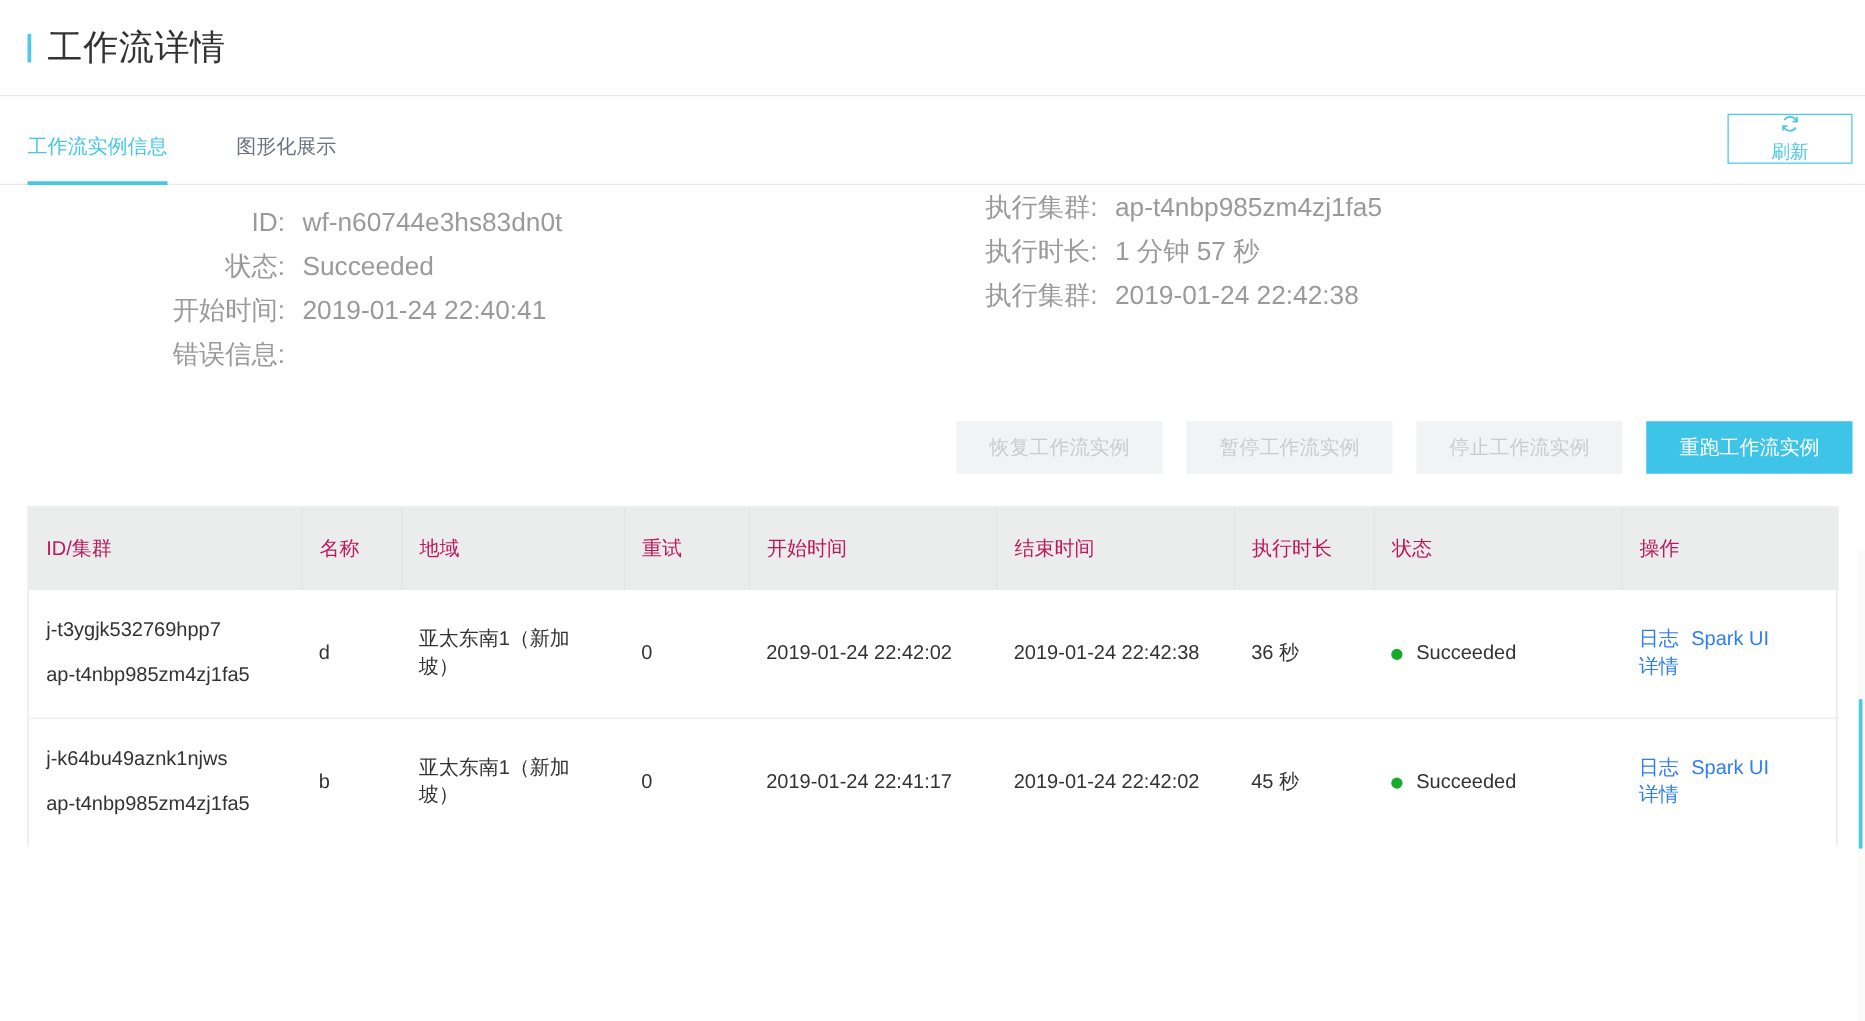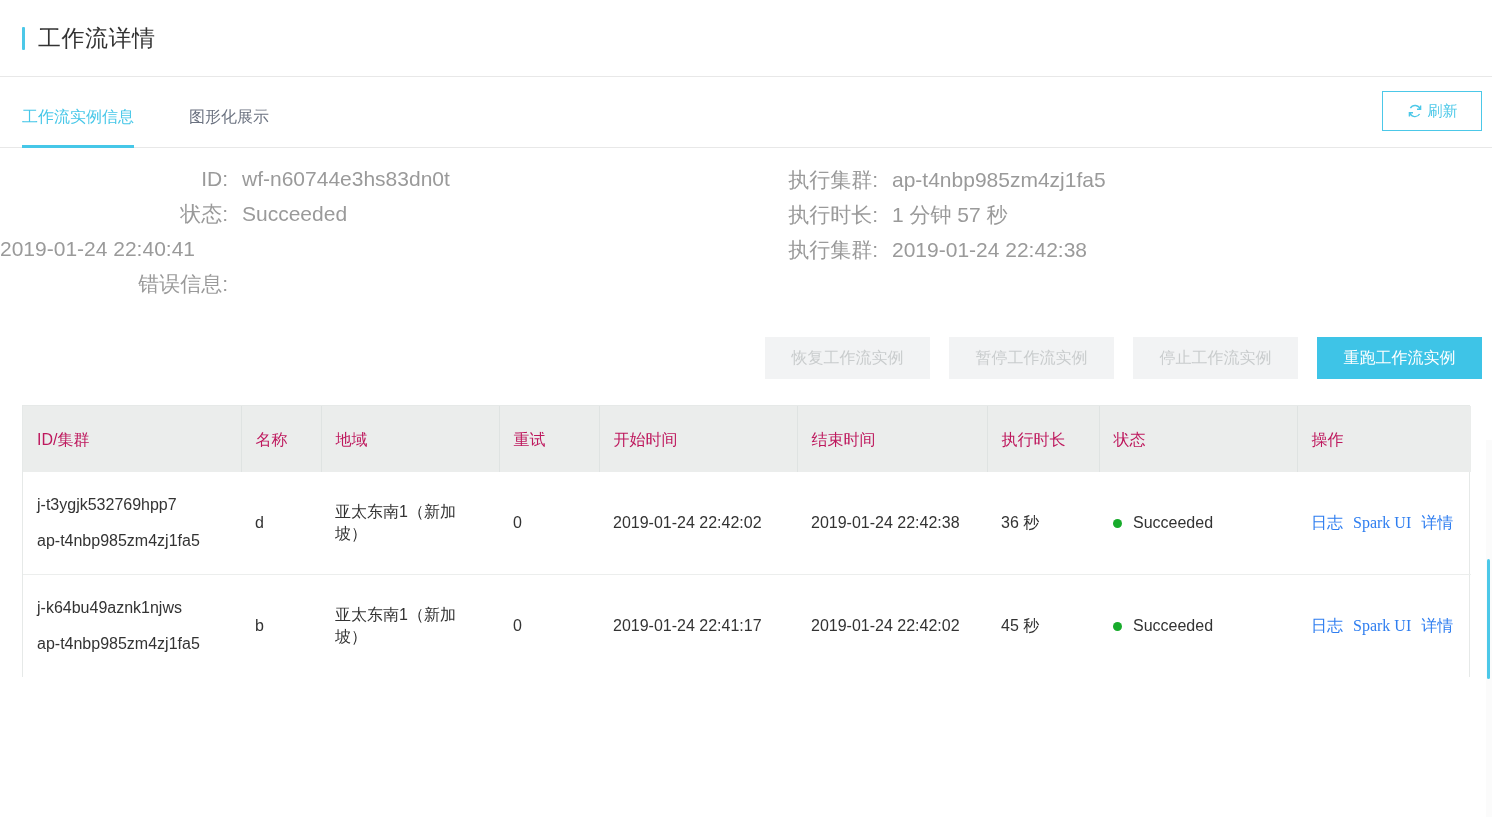--- a/index.html
+++ b/index.html
@@ -19,21 +19,21 @@
     border-bottom: 1px solid #e8e8e8;
     display: flex;
     align-items: center;
     padding-left: 22px;
   }
   .title-accent {
     width: 3px; height: 23px; background: #4cc8e8;
     margin-right: 13px; border-radius: 1px;
   }
   .page-title {
-    font-size: 23px; color: #333; font-weight: normal; letter-spacing: .5px;
+    font-size: 28px; color: #333; font-weight: normal; letter-spacing: .5px;
   }
 
   
   .tabs-row {
     position: relative;
     height: 71px;
     border-bottom: 1px solid #e8e8e8;
     display: flex;
     align-items: flex-end;
     padding-left: 22px;
@@ -60,32 +60,33 @@
     border: 1px solid #4cc8e8;
     background: #fff;
     color: #4cc8e8;
     font-size: 15px;
     display: flex;
     align-items: center;
     justify-content: center;
     gap: 5px;
     cursor: pointer;
     font-family: inherit;
+    flex-direction: column;
   }
   .refresh-btn svg { display: block; }
 
   
   .info {
     position: relative;
     padding: 22px 0 0 0;
     height: 190px;
   }
   .info-col { position: absolute; }
   .info-col.left  { left: 0;   top: 20px; width: 720px; }
-  .info-col.right { left: 740px; top: 21px; width: 700px; }
+  .info-col.right { left: 740px; top: 8px; width: 700px; }
   .info-row { display: flex; margin-bottom: 13px; font-size: 21px; line-height: 22px; }
   .info-label {
     width: 242px; text-align: right; color: #9a9a9a; padding-right: 14px;
     white-space: nowrap;
   }
   .info-col.right .info-label { width: 152px; }
   .info-value { color: #9a9a9a; }
 
   
   .actions {
@@ -135,21 +136,21 @@
     color: #333;
     line-height: 22px;
     margin-top: 30px;
   }
   tbody tr:last-child td { border-bottom: none; }
   .cell-p { margin: 0 0 14px 0; }
   .cell-p:last-child { margin-bottom: 0; }
   .status-cell { display: flex; align-items: center; gap: 11px; }
   .dot { width: 9px; height: 9px; border-radius: 50%; background: #17ab2b; flex: 0 0 auto; }
   .op-links a {
-    color: #2f7ef0; text-decoration: none; margin-right: 10px; white-space: nowrap; font-family: Liberation Serif, serif;
+    color: #2f7ef0; text-decoration: none; margin-right: 10px; white-space: nowrap;
   }
   .op-links a:last-child { margin-right: 0; text-align: right; }
 
   
   .vscroll-track {
     position: absolute; right: 0; top: 440px; width: 6px; height: 377px;
     background: #fbfbfb;
   }
   .vscroll-thumb {
     position: absolute; right: 2px; top: 559px; width: 3px; height: 120px;
@@ -188,20 +189,21 @@
     <div class="info-col left">
       <div class="info-row">
         <div class="info-label">ID:</div>
         <div class="info-value">wf-n60744e3hs83dn0t</div>
       </div>
       <div class="info-row">
         <div class="info-label">状态:</div>
         <div class="info-value">Succeeded</div>
       </div>
       <div class="info-row">
+        <div class="info-label">开始时间:</div>
         <div class="info-value">2019-01-24 22:40:41</div>
       </div>
       <div class="info-row">
         <div class="info-label">错误信息:</div>
         <div class="info-value"></div>
       </div>
     </div>
     <div class="info-col right">
       <div class="info-row">
         <div class="info-label">执行集群:</div>

